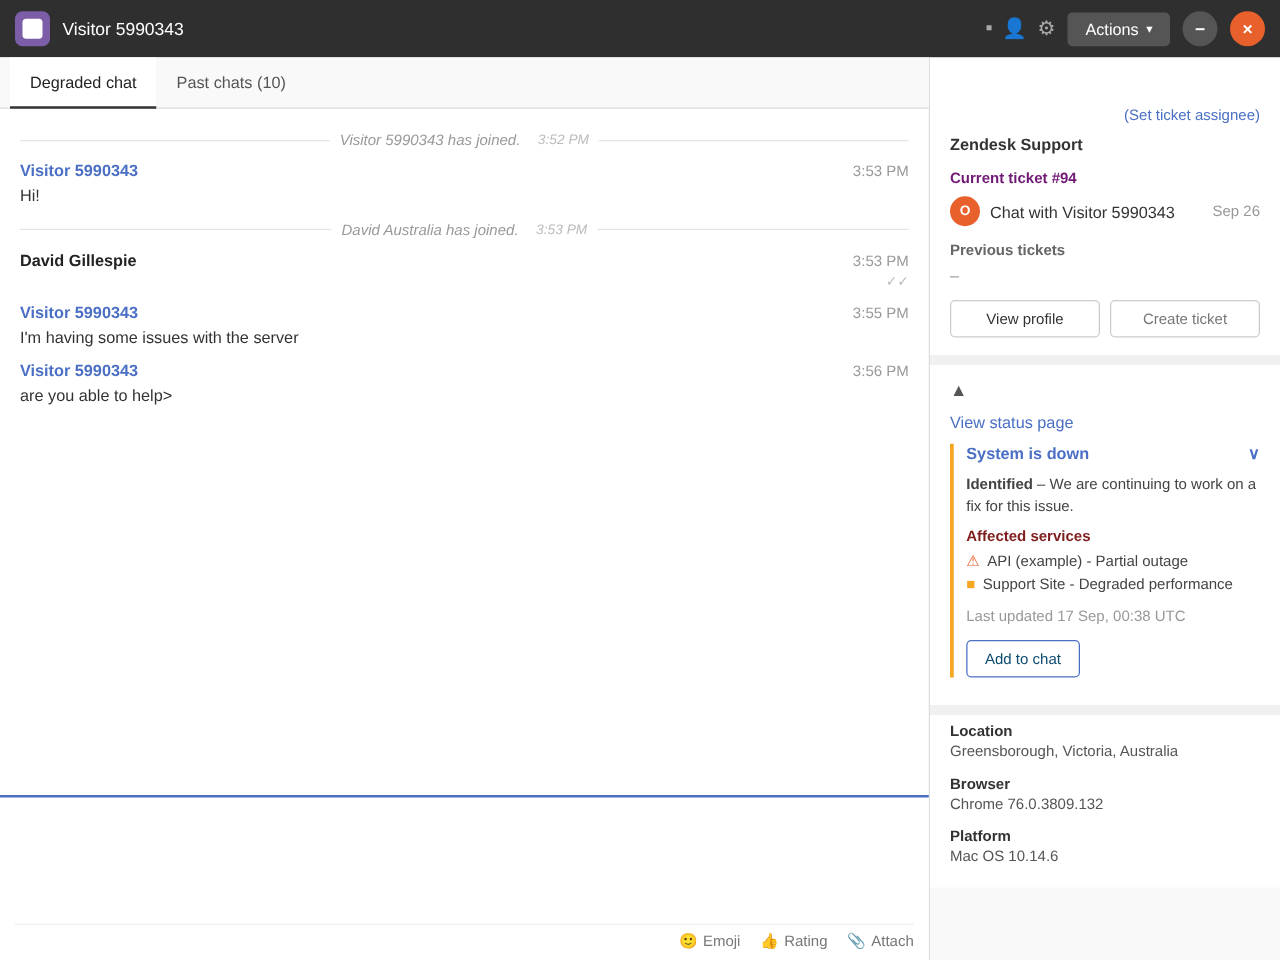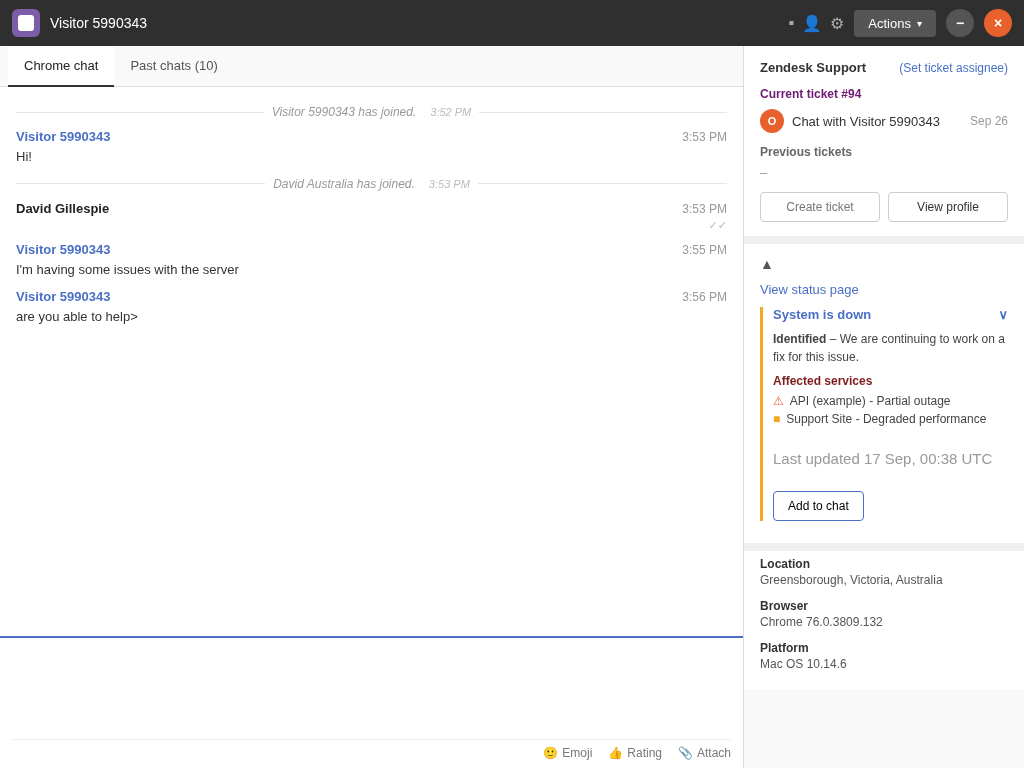--- a/index.html
+++ b/index.html
@@ -177,21 +177,21 @@
       background: white;
       padding: 14px 16px;
       border-bottom: 8px solid #f0f0f0;
     }
     #zendesk-header {
       display: flex;
       justify-content: space-between;
       align-items: center;
       margin-bottom: 12px;
     }
-    #zendesk-title { font-size: 13px; font-weight: 600; color: #333; }
+    #zendesk-title { font-size: 13px; font-weight: 600; color: #333; margin-top: 48px; }
     #set-assignee { color: #4a6fc4; font-size: 12px; cursor: pointer; text-decoration: none; }
     #current-ticket-label { font-size: 12px; color: #701a75; font-weight: 600; margin-bottom: 8px; }
     .ticket-row {
       display: flex;
       align-items: center;
       gap: 8px;
       margin-bottom: 12px;
     }
     .ticket-icon {
       width: 24px; height: 24px;
@@ -267,25 +267,25 @@
     .incident-desc { font-size: 12px; color: #444; margin-bottom: 8px; line-height: 1.5; }
     .incident-desc strong { font-weight: 600; }
     .affected-title { font-size: 12px; font-weight: 700; color: #7f1d1d; margin-bottom: 6px; }
     .affected-item {
       display: flex; align-items: flex-start; gap: 6px;
       font-size: 12px; color: #444; margin-bottom: 4px;
     }
     .affected-icon { font-size: 12px; flex-shrink: 0; }
     .affected-icon.warning { color: #e8602c; }
     .affected-icon.degraded { color: #f5a623; }
-    .last-updated { font-size: 15px; color: #999; margin: 24px 0; }
+    .last-updated { font-size: 12px; color: #999; margin: 12px 0; }
     #add-to-chat-btn {
       background: white;
       border: 1px solid #4a6fc4;
-      color: #000000;
+      color: #0c4a6e;
       padding: 7px 14px;
       border-radius: 4px;
       cursor: pointer;
       font-size: 12px;
       text-align: right;
     }
 
     
     #location-section {
       background: white;
@@ -314,21 +314,21 @@
   </button>
   <button class="win-btn" id="min-btn">−</button>
   <button class="win-btn" id="close-btn">×</button>
 </div>
 
 <div id="main">
 
   <div id="chat-panel">
 
     <div id="tabs">
-      <div class="tab active">Chrome chat</div>
+      <div class="tab active">Degraded chat</div>
       <div class="tab">Past chats (10)</div>
     </div>
 
     <div id="messages">
     <div class="system-msg">
           <span>Visitor 5990343 has joined.</span>
           <span class="system-msg-time">3:52 PM</span>
         </div>
         <div class="msg-block">
         <div class="msg-header">
@@ -399,22 +399,22 @@
       </div>
       <div id="current-ticket-label">Current ticket #94</div>
       <div class="ticket-row">
         <div class="ticket-icon">O</div>
         <span class="ticket-name">Chat with Visitor 5990343</span>
         <span class="ticket-date">Sep 26</span>
       </div>
       <div id="prev-tickets-label">Previous tickets</div>
       <div id="prev-tickets-dash">–</div>
       <div id="ticket-buttons">
+        <button class="ticket-btn" id="view-profile-btn">View profile</button>
         <button class="ticket-btn" id="create-ticket-btn">Create ticket</button>
-        <button class="ticket-btn" id="view-profile-btn">View profile</button>
       </div>
     </div>
 
     <div id="status-section">
       <button id="status-collapse-btn">▲</button>
       <a id="view-status-link">View status page</a>
       <div class="status-incident">
         <div class="incident-title">
           <span>System is down</span>
           <span>∨</span>

